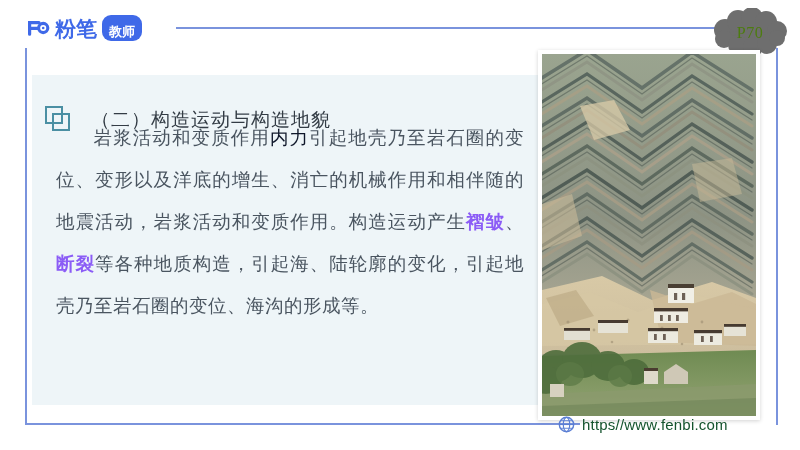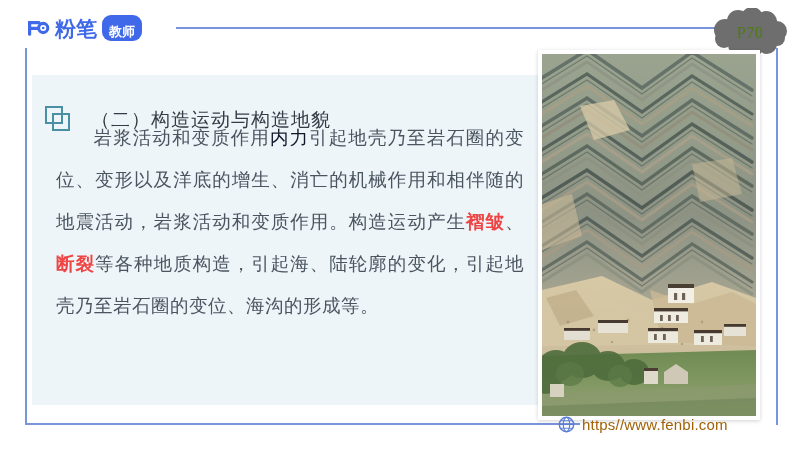--- a/index.html
+++ b/index.html
@@ -103,40 +103,40 @@
     position:absolute; left:56px; top:117px;
     width:468px;
     font-size:18.5px;
     line-height:42px;
     color:#4a5560;
     letter-spacing:0.5px;
     text-align:justify;
   }
   .body-text .indent { display:inline-block; width:2em; }
   .hl { color:#0f172a; }
-  .hl-b { color:#ef4444; font-weight:bold; }
+  .hl-b { color:#8b5cf6; font-weight:bold; }
 
   
   .photo-frame {
     position:absolute; left:538px; top:50px;
     width:222px; height:370px;
     background:#ffffff;
     padding:4px;
     box-shadow:0 1px 4px rgba(0,0,0,0.18);
   }
   .photo { width:100%; height:100%; display:block; }
 
   
   .footer-url {
     position:absolute; left:558px; top:416px;
     display:flex; align-items:center; gap:7px;
   }
   .globe-icon { width:17px; height:17px; display:block; }
   .url-text {
-    font-size:15px; color:#a16207;
+    font-size:15px; color:#14532d;
     letter-spacing:0.2px; white-space:nowrap;
   }
 </style>
 </head>
 <body>
 
 <div id="slide">
 
   <div class="brand">
     <span class="brand-mark">

